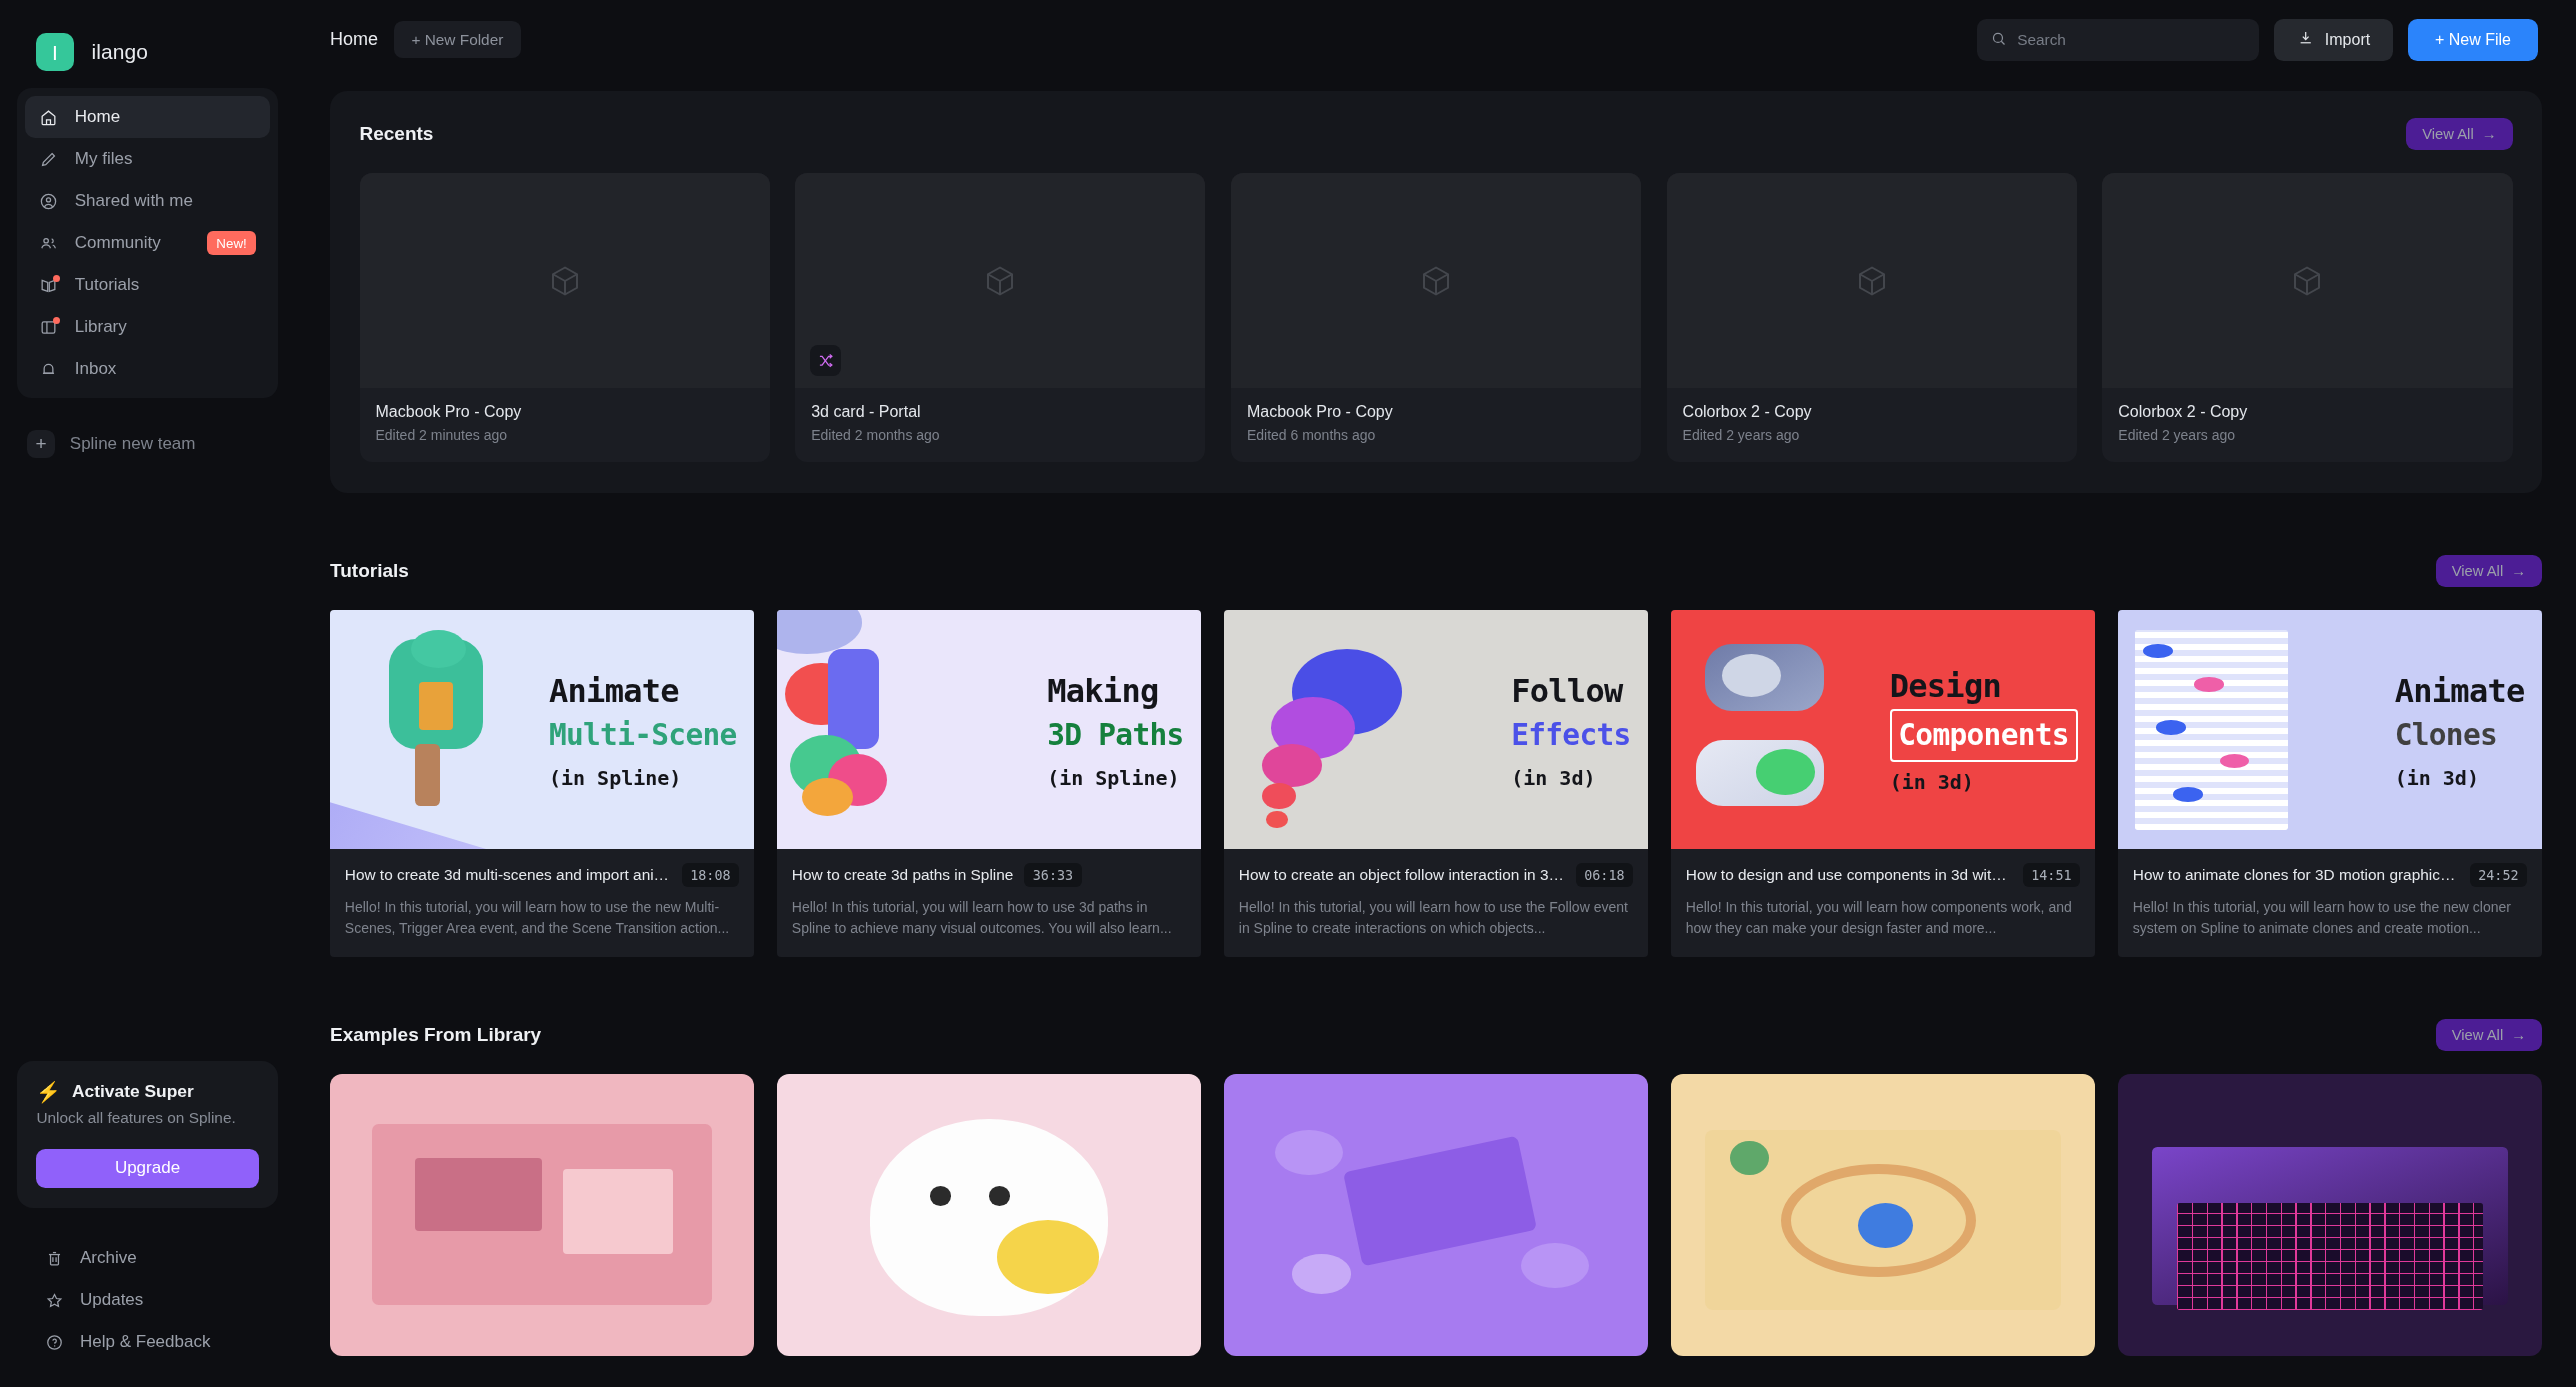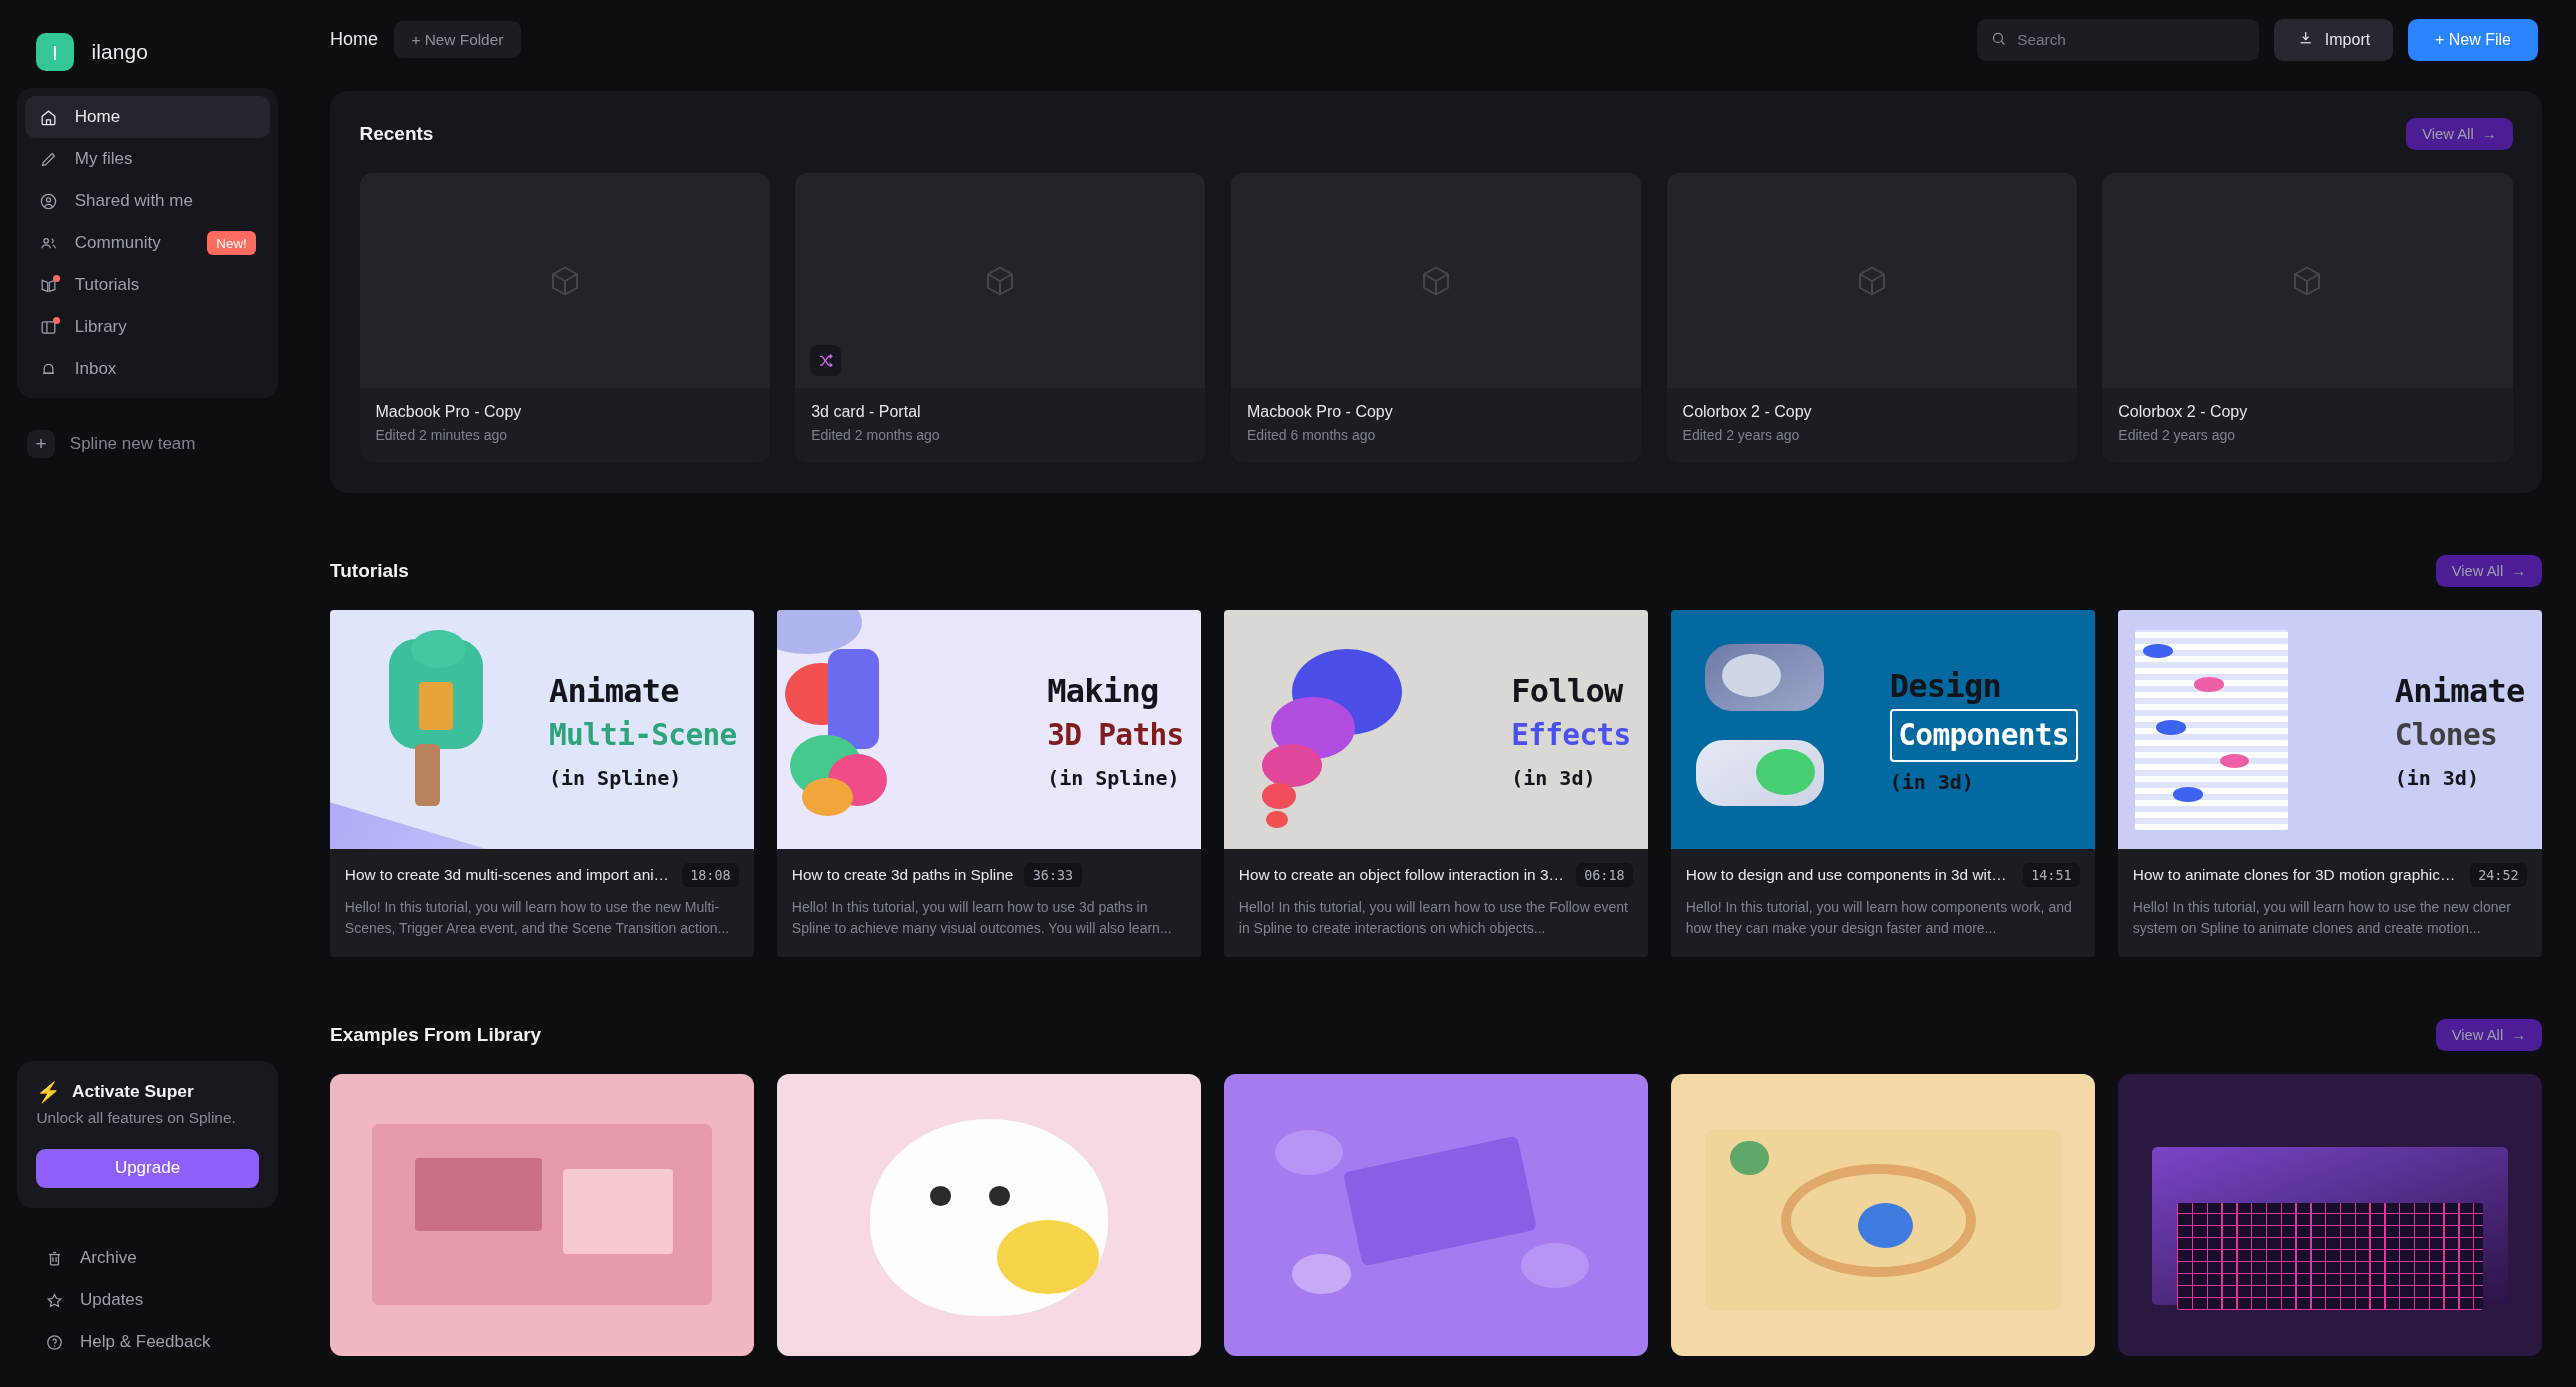--- a/index.html
+++ b/index.html
@@ -508,21 +508,21 @@
             <div class="tut-card">
               <div class="tut-thumb" style="background:#eae6fb">
                 <div class="sh" style="left:2%;top:22%;width:17%;height:26%;background:#f24f4f"></div>
                 <div class="sh" style="left:12%;top:16%;width:12%;height:42%;border-radius:13.4px;background:#6b6bf0"></div>
                 <div class="sh" style="left:3%;top:52%;width:17%;height:26%;background:#46c98f"></div>
                 <div class="sh" style="left:12%;top:60%;width:14%;height:22%;background:#ef4d8a"></div>
                 <div class="sh" style="left:6%;top:70%;width:12%;height:16%;background:#f3a63c"></div>
                 <div class="sh" style="left:-6%;top:-8%;width:26%;height:26%;background:#9aa3e8;opacity:.75"></div>
                 <div class="tt">
                   <div class="l1">Making</div>
-                  <div class="l2" style="color:#7f1d1d;">3D Paths</div>
+                  <div class="l2" style="color:#15803d;">3D Paths</div>
                   <div class="l3">(in Spline)</div>
                 </div>
               </div>
               <div class="tut-meta">
                 <div class="tut-title-row">
                   <span class="tut-title">How to create 3d paths in Spline</span>
                   <span class="tut-dur">36:33</span>
                 </div>
                 <div class="tut-desc">Hello! In this tutorial, you will learn how to use 3d paths in Spline to achieve many visual outcomes. You will also learn...</div>
               </div>
@@ -542,21 +542,21 @@
               </div>
               <div class="tut-meta">
                 <div class="tut-title-row">
                   <span class="tut-title">How to create an object follow interaction in 3d ...</span>
                   <span class="tut-dur">06:18</span>
                 </div>
                 <div class="tut-desc">Hello! In this tutorial, you will learn how to use the Follow event in Spline to create interactions on which objects...</div>
               </div>
             </div>
             <div class="tut-card">
-              <div class="tut-thumb" style="background:#0369a1">
+              <div class="tut-thumb" style="background:#ef4444">
                 <div class="sh" style="left:8%;top:14%;width:28%;height:28%;border-radius:27px;background:linear-gradient(150deg,#6f7ba8,#9aa6c9)"></div>
                 <div class="sh" style="left:12%;top:18%;width:14%;height:18%;background:#cfd6e6"></div>
                 <div class="sh" style="left:6%;top:54%;width:30%;height:28%;border-radius:27px;background:linear-gradient(150deg,#e6e9f4,#cdd3e6)"></div>
                 <div class="sh" style="left:20%;top:58%;width:14%;height:19%;background:#46cf72"></div>
                 <div class="tt"><div class="l1">Design</div><div class="l2" style="color:#ffffff;border:2px solid #fff;padding:2.7px 6.7px;display:inline-block;border-radius:4px;">Components</div><div class="l3">(in 3d)</div></div>
               </div>
               <div class="tut-meta">
                 <div class="tut-title-row">
                   <span class="tut-title">How to design and use components in 3d with Sp...</span>
                   <span class="tut-dur">14:51</span>

